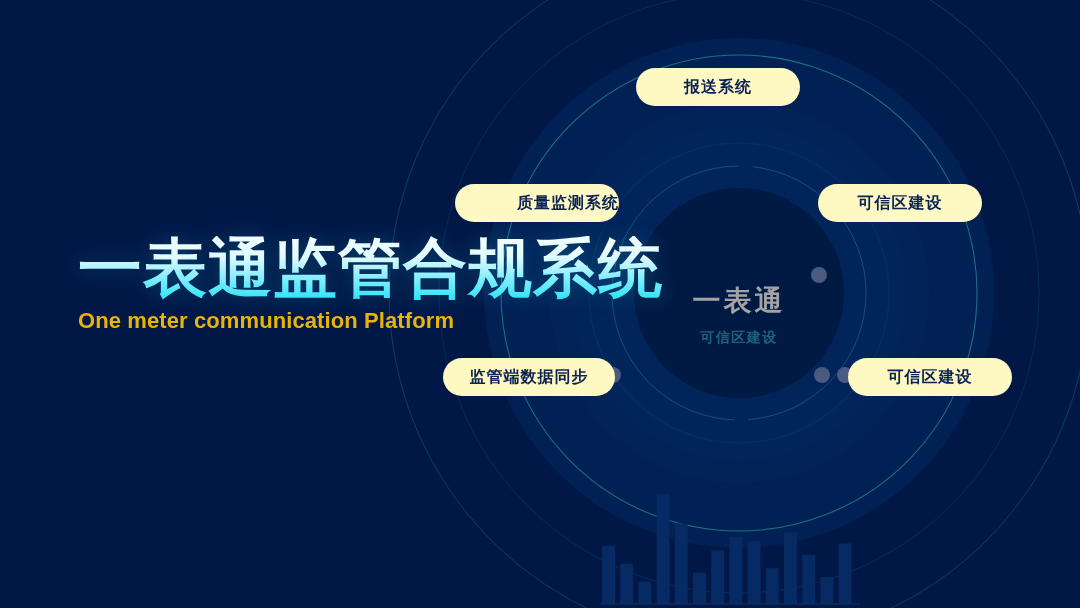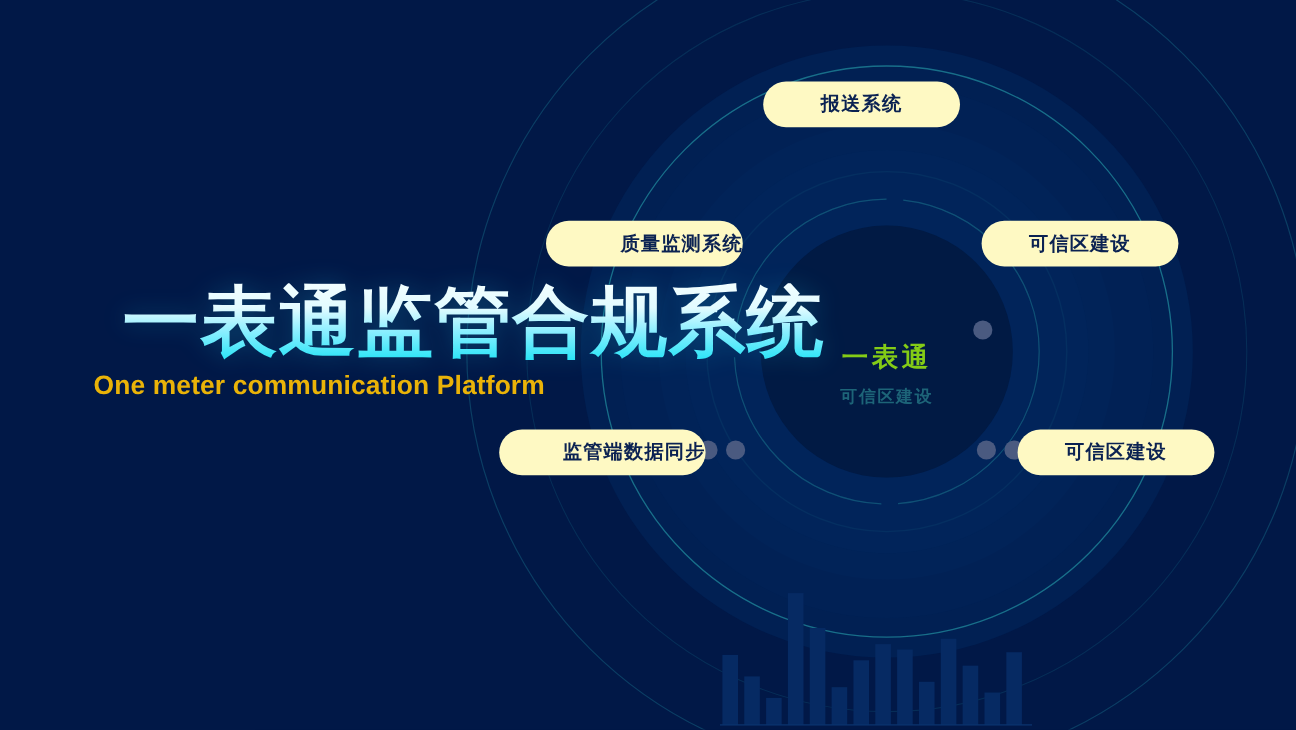--- a/index.html
+++ b/index.html
@@ -29,43 +29,42 @@
     font-weight:700;
     line-height:1.0;
     letter-spacing:1px;
     background:linear-gradient(180deg,#f2feff 0%,#e2fbff 32%,#8defff 62%,#2ae4f7 100%);
     -webkit-background-clip:text;
     background-clip:text;
     color:transparent;
     -webkit-text-fill-color:transparent;
     white-space:nowrap;
     filter:drop-shadow(0 0 10px rgba(40,220,250,0.22));
-    margin-left:24px;
   }
   #sub-title {
     margin-top:8px;
     font-size:22px;
     font-weight:700;
     color:#eab308;
     letter-spacing:0.1px;
     white-space:nowrap;
   }
 
   
   #center-group {
     position:absolute;
     left:652px; top:286px;
     width:174px;
     text-align:center;
     pointer-events:none;
   }
   #center-main {
-    font-size:22px;
+    font-size:28px;
     font-weight:700;
-    color:#84cc16;
+    color:#a3a3a3;
     letter-spacing:3px;
     line-height:1.1;
   }
   #center-sub {
     margin-top:12px;
     font-size:14px;
     font-weight:700;
     color:#1d6478;
     letter-spacing:1.5px;
   }
@@ -164,21 +163,21 @@
   <div id="pills-layer">
       <div class="pill" style="left: 636px; top: 68px; width: 164px;">
         <span>报送系统</span>
       </div>
       <div class="pill" style="left: 455px; top: 184px; width: 164px; justify-content: flex-end;">
         <span>质量监测系统</span>
       </div>
       <div class="pill" style="left: 818px; top: 184px; width: 164px; align-items: center;">
         <span>可信区建设</span>
       </div>
-      <div class="pill" style="left: 416px; top: 358px; width: 172px; justify-content: flex-end;">
+      <div class="pill" style="left: 443px; top: 358px; width: 172px;">
         <span>监管端数据同步</span>
       </div>
       <div class="pill" style="left: 848px; top: 358px; width: 164px;">
         <span>可信区建设</span>
       </div>
     </div>
 
 </div>
 
 </body></html>

